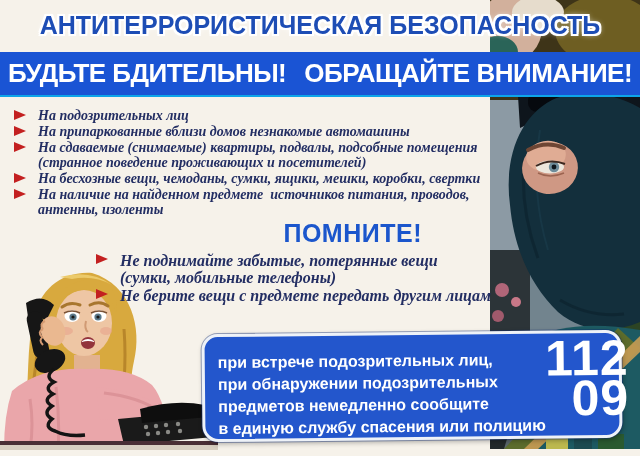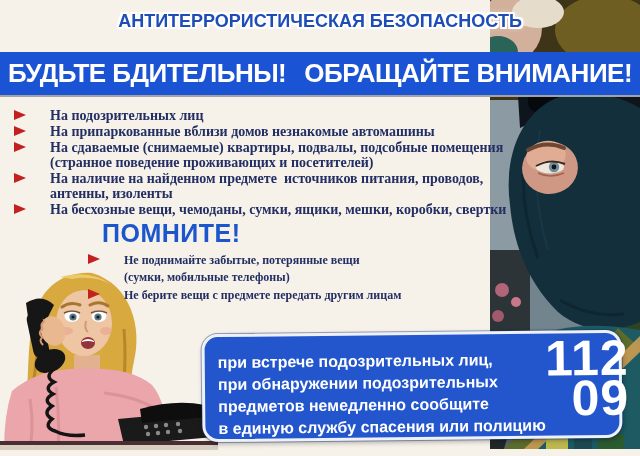--- a/index.html
+++ b/index.html
@@ -18,50 +18,50 @@
     font-family:"Liberation Sans",sans-serif;
     margin:0 auto;
   }
   .photo{position:absolute;z-index:1;}
   .photo svg{display:block;}
   .photo-right{left:490px;top:0;}
   .photo-left{left:0;top:269px;}
 
   .poster-title{
     position:absolute;top:11px;left:0;width:640px;z-index:2;
-    text-align:center;font-weight:bold;font-size:18px;letter-spacing:0;
+    text-align:center;font-weight:bold;font-size:25px;letter-spacing:0;
     color:var(--title-blue);white-space:nowrap;
     text-shadow:-2px -2px 0 #fff,2px -2px 0 #fff,-2px 2px 0 #fff,2px 2px 0 #fff,
       -2px 0 0 #fff,2px 0 0 #fff,0 -2px 0 #fff,0 2px 0 #fff,0 0 6px #fff;
   }
   .banner{
     position:absolute;top:52px;left:0;width:640px;height:43px;z-index:3;
     background:var(--banner-blue);
-    border-bottom:2px solid #a3a3a3;
+    border-bottom:2px solid #0ea5e9;
     display:flex;justify-content:center;align-items:center;gap:18px;
     color:#fff;font-weight:bold;font-size:26px;letter-spacing:-0.5px;white-space:nowrap;
   }
   .watch-list,.remember-list{
     position:absolute;z-index:2;list-style:none;margin:0;padding:0;
     font-family:"Liberation Serif",serif;font-weight:bold;
     color:var(--text-navy);
   }
   .watch-list{left:14px;top:108px;width:500px;font-size:14px;line-height:15px;}
-  .remember-list{left:88px;top:252px;width:420px;font-size:12px;line-height:17px;}
+  .remember-list{left:96px;top:252px;width:420px;font-size:16px;line-height:17px;}
   .watch-list li,.remember-list li{
-    position:relative;padding-left:36px;white-space:pre-wrap;margin:0 0 1px 0;
+    position:relative;padding-left:24px;white-space:pre-wrap;margin:0 0 1px 0;font-style:italic;
   }
   .arrow-bullet{
     position:absolute;left:0;top:2px;width:0;height:0;
     border-left:12px solid var(--bullet-red);
     border-top:5.5px solid transparent;border-bottom:5.5px solid transparent;
   }
   .remember-heading{
     position:absolute;left:102px;top:219px;width:320px;z-index:2;
-    text-align:left;font-weight:bold;font-size:25px;color:var(--remember-blue);
+    text-align:right;font-weight:bold;font-size:25px;color:var(--remember-blue);
     letter-spacing:0.5px;
   }
   .emergency-box{
     position:absolute;left:202px;top:332px;width:420px;height:108px;z-index:4;
     box-sizing:border-box;background:var(--box-blue);
     border:3px solid #eef2f8;border-radius:16px;
     box-shadow:0 0 0 1px rgba(15,45,120,.4),1px 2px 5px rgba(0,0,0,.3);
     display:flex;transform:rotate(-0.6deg);
   }
   .emergency-text{
@@ -186,23 +186,23 @@
   <div class="banner">
     <span>БУДЬТЕ БДИТЕЛЬНЫ!</span>
     <span>ОБРАЩАЙТЕ ВНИМАНИЕ!</span>
   </div>
 
   <ul class="watch-list">
     <li><span class="arrow-bullet"></span><span>На подозрительных лиц</span></li>
     <li><span class="arrow-bullet"></span><span>На припаркованные вблизи домов незнакомые автомашины</span></li>
     <li><span class="arrow-bullet"></span><span>На сдаваемые (снимаемые) квартиры, подвалы, подсобные помещения
 (странное поведение проживающих и посетителей)</span></li>
+    <li><span class="arrow-bullet"></span><span>На бесхозные вещи, чемоданы, сумки, ящики, мешки, коробки, свертки</span></li>
     <li><span class="arrow-bullet"></span><span>На наличие на найденном предмете  источников питания, проводов,
 антенны, изоленты</span></li>
-    <li><span class="arrow-bullet"></span><span>На бесхозные вещи, чемоданы, сумки, ящики, мешки, коробки, свертки</span></li>
   </ul>
 
   <div class="remember-heading">ПОМНИТЕ!</div>
 
   <ul class="remember-list">
     <li><span class="arrow-bullet"></span><span>Не поднимайте забытые, потерянные вещи
 (сумки, мобильные телефоны)</span></li>
     <li><span class="arrow-bullet"></span><span>Не берите вещи с предмете передать другим лицам</span></li>
   </ul>
 

